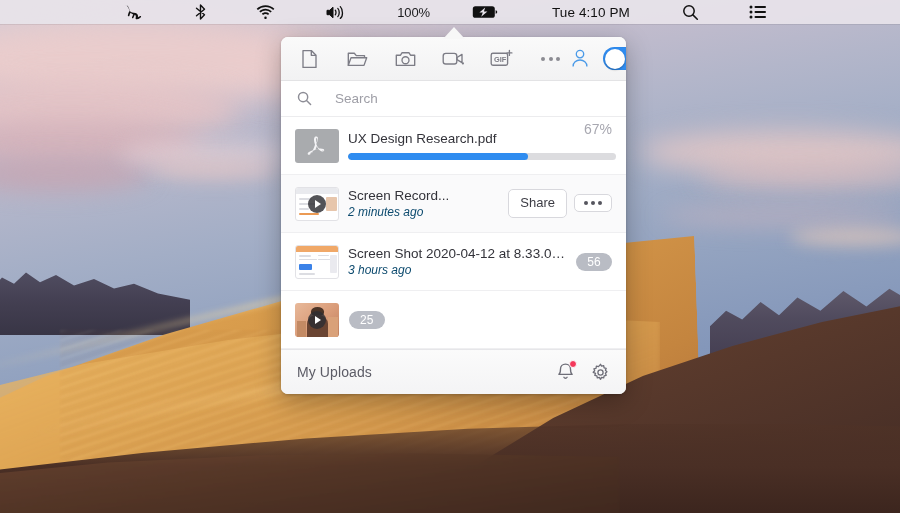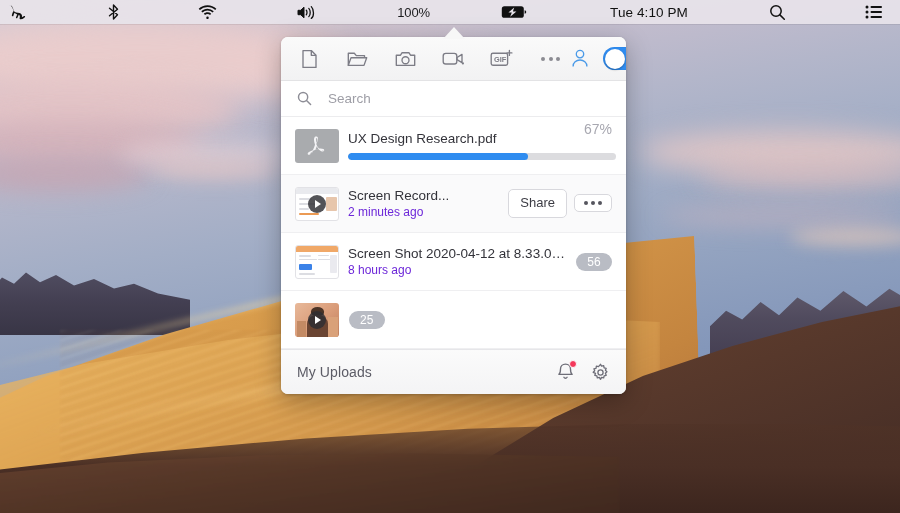--- a/index.html
+++ b/index.html
@@ -162,21 +162,21 @@
   }
 
   
   .menubar {
     position: absolute;
     left: 0; top: 0;
     width: 900px; height: 24px;
     background: rgba(231,227,234,0.93);
     display: flex;
     align-items: center;
-    justify-content: space-between;
+    justify-content: center;
     padding-right: 10px;
     box-sizing: border-box;
     font-size: 13px;
     color: #1c1c1e;
     box-shadow: 0 0.5px 0 rgba(0,0,0,0.14);
     gap: 36px;
   }
   .mb-item {
     display: flex;
     align-items: center;
@@ -267,21 +267,21 @@
     padding: 0 16px;
     border-bottom: 1px solid #ececee;
     background: #fff;
     box-sizing: border-box;
   }
   .search-input {
     border: none;
     outline: none;
     font-size: 13.5px;
     color: #4a4a50;
-    margin-left: 14px;
+    margin-left: 21px;
     background: transparent;
     width: 260px;
     font-family: "Liberation Sans", sans-serif;
   }
   .search-input::placeholder { color: #9e9ea6; }
 
   
   .row {
     display: flex;
     align-items: center;
@@ -344,21 +344,22 @@
   }
   .fname {
     font-size: 13.5px;
     color: #33333a;
     white-space: nowrap;
     overflow: hidden;
     text-overflow: ellipsis;
   }
   .fsub {
     font-size: 12px;
-    color: #6d28d9;
+    color: #0c4a6e;
+    font-style: italic;
   }
   .progress-track {
     margin-top: 5px;
     height: 7px;
     border-radius: 4px;
     background: #dcdcdf;
     width: 268px;
     overflow: hidden;
   }
   .progress-fill {
@@ -658,21 +659,21 @@
         <div class="win-line" style="left:3px;top:9px;width:12px;height:2px;"></div>
         <div class="win-line" style="left:3px;top:13px;width:18px;height:1.5px;"></div>
         <div class="win-blue" style="left:3px;top:18px;width:13px;height:6px;"></div>
         <div class="win-line" style="left:3px;top:27px;width:16px;height:2px;"></div>
         <div class="win-line" style="left:22px;top:9px;width:11px;height:1.5px;"></div>
         <div class="win-line" style="left:22px;top:13px;width:14px;height:1.5px;"></div>
         <div class="win-line" style="left:34px;top:9px;width:7px;height:18px;background:#eaeaef;"></div>
       </div>
       <div class="meta">
         <div class="fname">Screen Shot 2020-04-12 at 8.33.01 PM…</div>
-        <div class="fsub">8 hours ago</div>
+        <div class="fsub">3 hours ago</div>
       </div>
       <div class="badge">56</div>
     </div>
 
     <div class="row">
       <div class="thumb vid">
         <div style="position:absolute;left:16px;top:4px;width:13px;height:9px;border-radius:50% 50% 40% 40%;background:#4a3326;"></div>
         <div style="position:absolute;left:12px;top:12px;width:21px;height:22px;border-radius:9px 9px 0 0;background:#6a4432;"></div>
         <div style="position:absolute;left:2px;top:18px;width:9px;height:16px;background:#c38a64;"></div>
         <div style="position:absolute;left:33px;top:14px;width:10px;height:20px;background:#d9a179;"></div>

